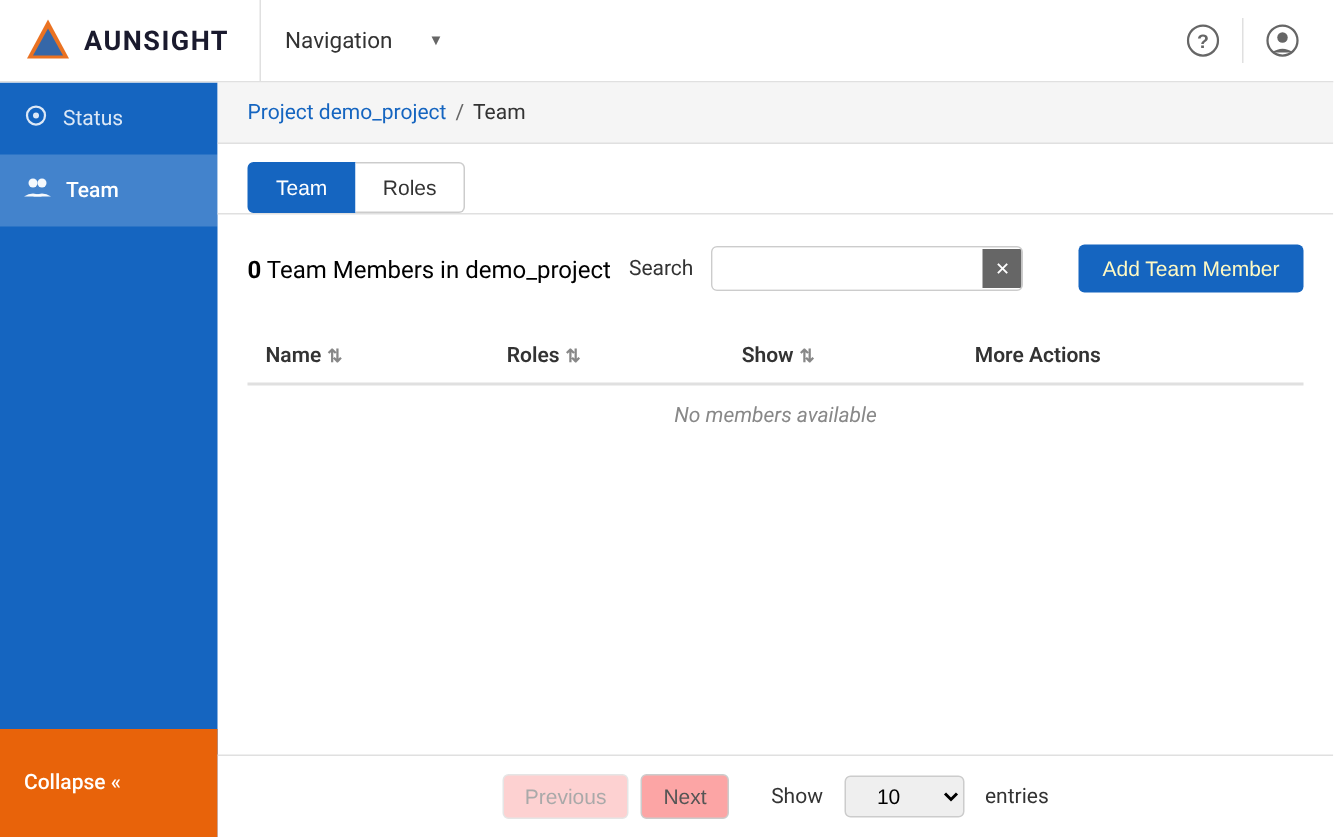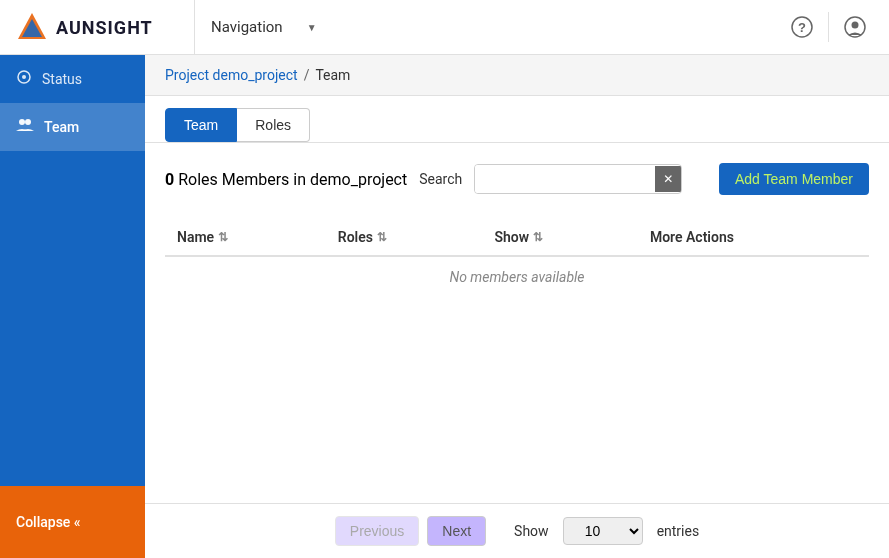--- a/index.html
+++ b/index.html
@@ -4,21 +4,21 @@
   <style>
     * { box-sizing: border-box; margin: 0; padding: 0; }
     body { font-family: -apple-system, BlinkMacSystemFont, 'Segoe UI', Roboto, sans-serif; font-size: 14px; background: #fff; width: 889px; height: 558px; overflow: hidden; display: flex; flex-direction: column; }
 
     
     .topbar {
       display: flex; align-items: center; height: 55px; background: #fff;
       border-bottom: 1px solid #e0e0e0; flex-shrink: 0;
     }
     .logo-area {
-      width: 195px; display: flex; align-items: center; padding: 0 16px;
+      width: 174px; display: flex; align-items: center; padding: 0 16px;
       border-right: 1px solid #e0e0e0; height: 100%;
     }
     .logo-icon {
       width: 32px; height: 32px; margin-right: 8px;
     }
     .logo-text {
       font-size: 18px; font-weight: 700; color: #1a1a2e; letter-spacing: 1px;
     }
     .nav-area {
       flex: 1; display: flex; align-items: center; padding: 0 16px;
@@ -101,21 +101,21 @@
       display: flex; align-items: center; border: 1px solid #ccc; border-radius: 4px; overflow: hidden;
     }
     .search-input {
       border: none; outline: none; padding: 6px 10px; font-size: 14px; width: 180px;
     }
     .search-clear {
       background: #666; color: #fff; border: none; padding: 6px 8px;
       cursor: pointer; font-size: 12px;
     }
     .add-member-btn {
-      background: #1565c0; color: #bef264; border: none; padding: 8px 16px;
+      background: #1565c0; color: #fef9c3; border: none; padding: 8px 16px;
       border-radius: 4px; cursor: pointer; font-size: 14px; font-weight: 500;
       margin-left: auto;
     }
 
     
     .table-wrap { flex: 1; }
     .members-table {
       width: 100%; border-collapse: collapse;
     }
     .members-table thead tr {
@@ -131,21 +131,21 @@
       padding: 12px; text-align: center; color: #888; font-size: 14px;
     }
     .no-members { text-align: center; color: #888; font-style: italic; padding: 40px 0; }
 
     
     .pagination-footer {
       display: flex; align-items: center; justify-content: center; padding: 12px 20px;
       border-top: 1px solid #e0e0e0; gap: 8px; background: #fff; flex-shrink: 0;
     }
     .page-btn {
-      padding: 6px 14px; border: 1px solid #ccc; background: #c4b5fd;
+      padding: 6px 14px; border: 1px solid #ccc; background: #fca5a5;
       cursor: pointer; font-size: 14px; border-radius: 4px; color: #555;
     }
     .page-btn:disabled { opacity: 0.5; cursor: default; }
     .show-label { margin-left: 20px; font-size: 14px; color: #333; }
     .entries-select {
       border: 1px solid #ccc; padding: 4px 17px; border-radius: 4px;
       font-size: 14px; margin: 0 6px;
     }
     .entries-label { font-size: 14px; color: #333; }
   </style>
@@ -224,21 +224,21 @@
     <div class="tabs-row">
       <button class="tab-btn active">Team</button>
       <button class="tab-btn">Roles</button>
     </div>
 
     <div class="page-body">
       <div class="team-header">
         <span class="team-count-text">
           <strong>0</strong>
           <span> </span>
-          <span>Roles Members</span>
+          <span>Team Members</span>
           <span> </span>
           <span>in demo_project</span>
         </span>
         <span class="search-label">Search</span>
         <div class="search-input-wrap">
           <input class="search-input" type="text" style="">
           <button class="search-clear">✕</button>
         </div>
         <button class="add-member-btn">Add Team Member</button>
       </div>

